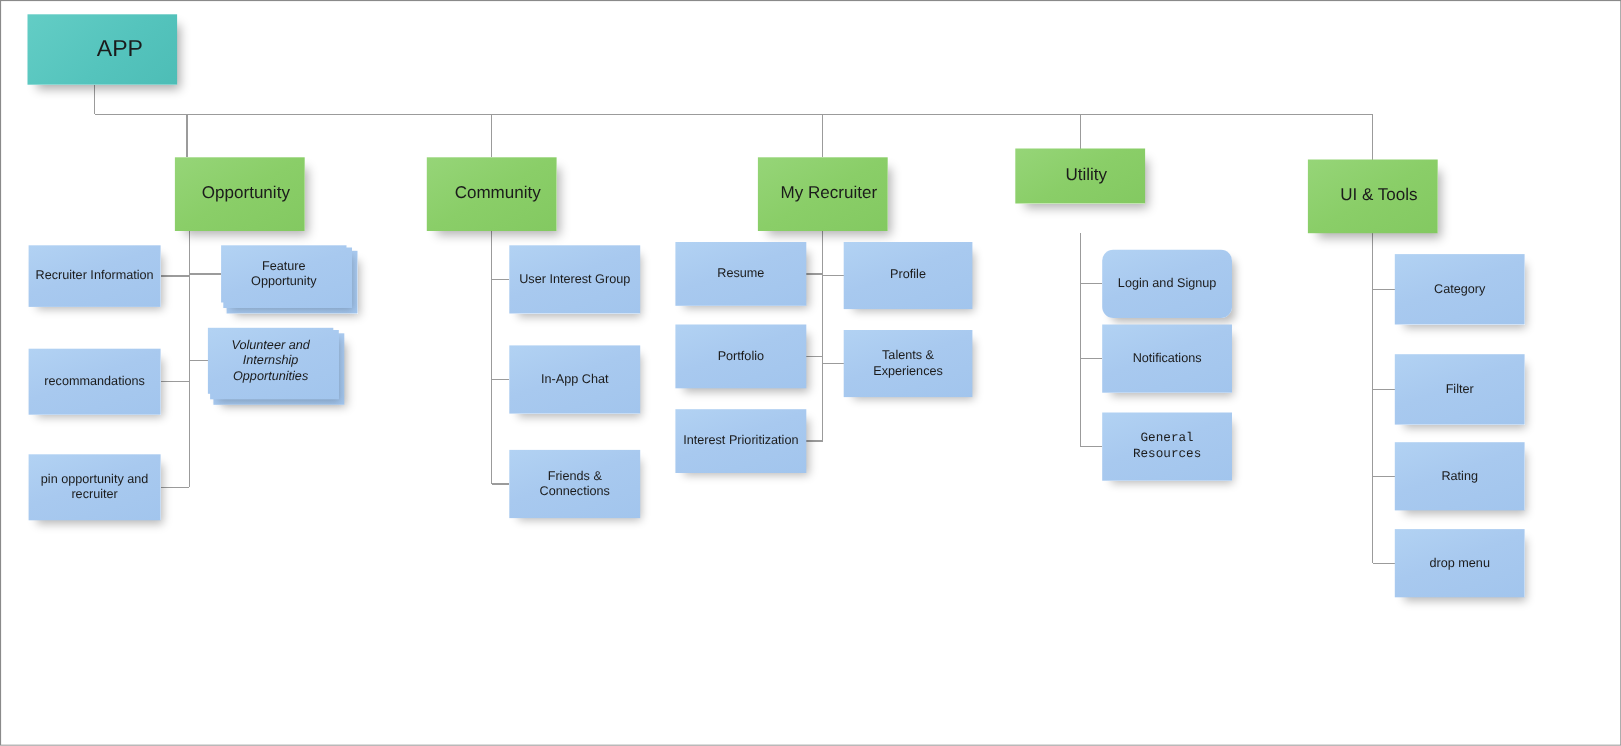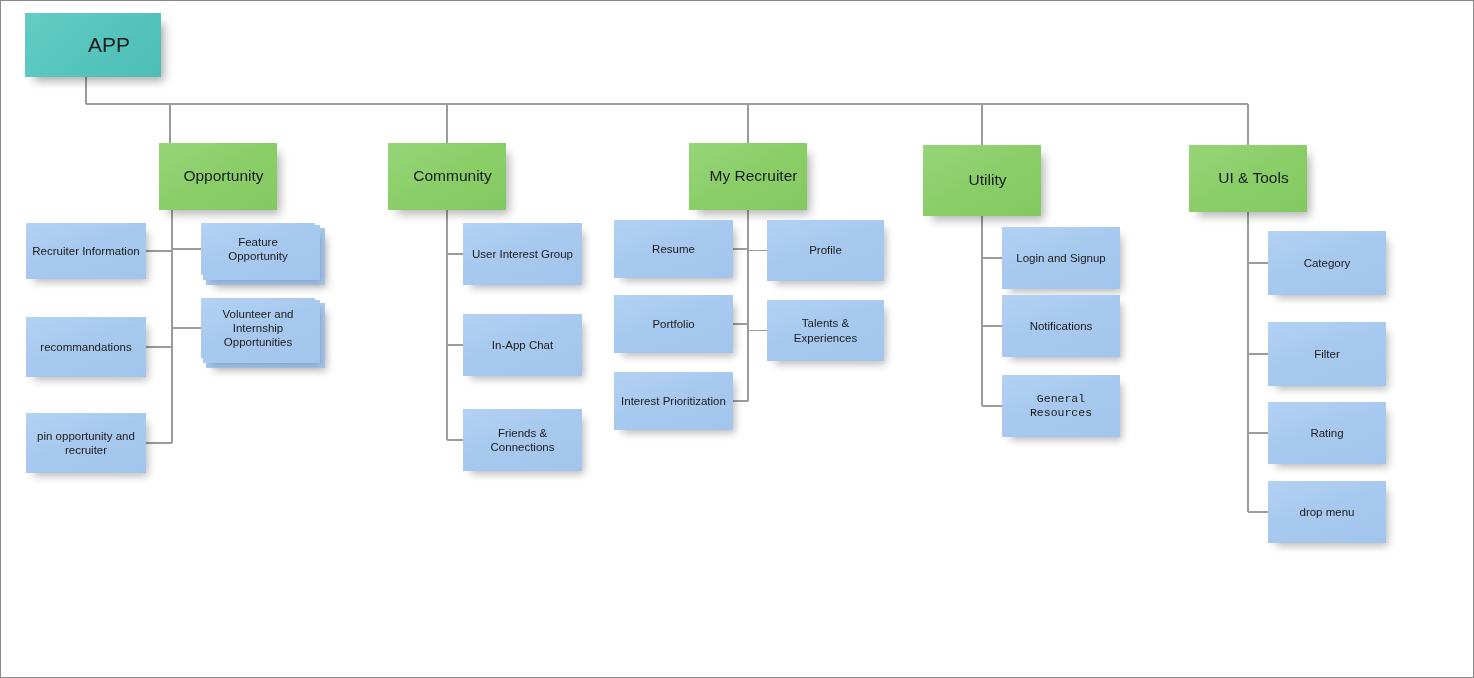--- a/index.html
+++ b/index.html
@@ -147,21 +147,21 @@
       </div>
       <div class="node leaf" style="left: 25px; top: 316px; width: 120px; height: 60px;">
         <span class="label">recommandations</span>
       </div>
       <div class="node leaf" style="left: 25px; top: 412px; width: 120px; height: 60px;">
         <span class="label">pin opportunity and recruiter</span>
       </div>
       <div class="node leaf stacked" style="left: 200px; top: 222px; width: 114px; height: 52px;">
         <span class="label">Feature Opportunity</span>
       </div>
-      <div class="node leaf stacked" style="left: 200px; top: 297px; width: 114px; height: 60px;">
+      <div class="node leaf stacked" style="left: 188px; top: 297px; width: 114px; height: 60px; font-style: italic;">
         <span class="label">Volunteer and Internship Opportunities</span>
       </div>
       <div class="node cat" style="left: 387px; top: 142px; width: 118px; height: 67px;">
         <span class="label">Community</span>
       </div>
       <div class="node leaf" style="left: 462px; top: 222px; width: 119px; height: 62px;">
         <span class="label">User Interest Group</span>
       </div>
       <div class="node leaf" style="left: 462px; top: 313px; width: 119px; height: 62px;">
         <span class="label">In-App Chat</span>
@@ -180,24 +180,24 @@
       </div>
       <div class="node leaf" style="left: 613px; top: 371px; width: 119px; height: 58px;">
         <span class="label">Interest Prioritization</span>
       </div>
       <div class="node leaf" style="left: 766px; top: 219px; width: 117px; height: 61px;">
         <span class="label">Profile</span>
       </div>
       <div class="node leaf" style="left: 766px; top: 299px; width: 117px; height: 61px;">
         <span class="label">Talents &amp; Experiences</span>
       </div>
-      <div class="node cat" style="left: 922px; top: 144px; width: 118px; height: 71px;">
+      <div class="node cat" style="left: 922px; top: 134px; width: 118px; height: 50px;">
         <span class="label">Utility</span>
       </div>
-      <div class="node leaf" style="left: 1001px; top: 226px; width: 118px; height: 62px;">
+      <div class="node leaf" style="left: 1001px; top: 226px; width: 118px; height: 62px; border-radius: 10px;">
         <span class="label">Login and Signup</span>
       </div>
       <div class="node leaf" style="left: 1001px; top: 294px; width: 118px; height: 62px;">
         <span class="label">Notifications</span>
       </div>
       <div class="node leaf" style="left: 1001px; top: 374px; width: 118px; height: 62px; font-family: Liberation Mono, monospace;">
         <span class="label">General Resources</span>
       </div>
       <div class="node cat" style="left: 1188px; top: 144px; width: 118px; height: 67px;">
         <span class="label">UI &amp; Tools</span>

